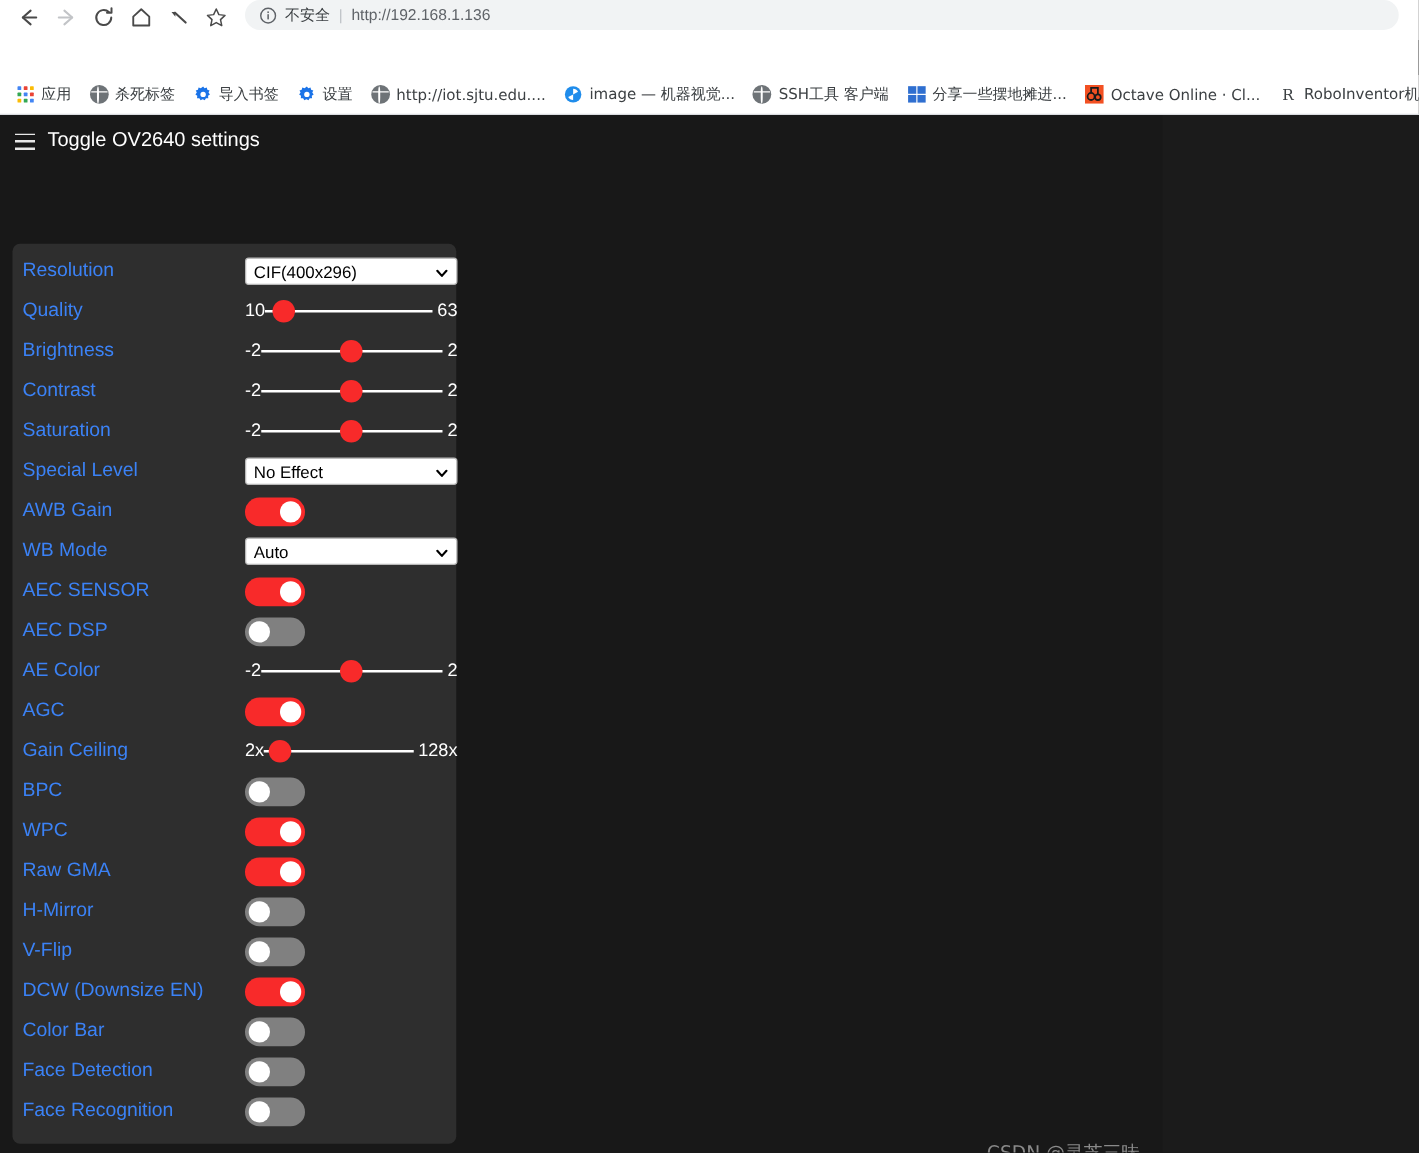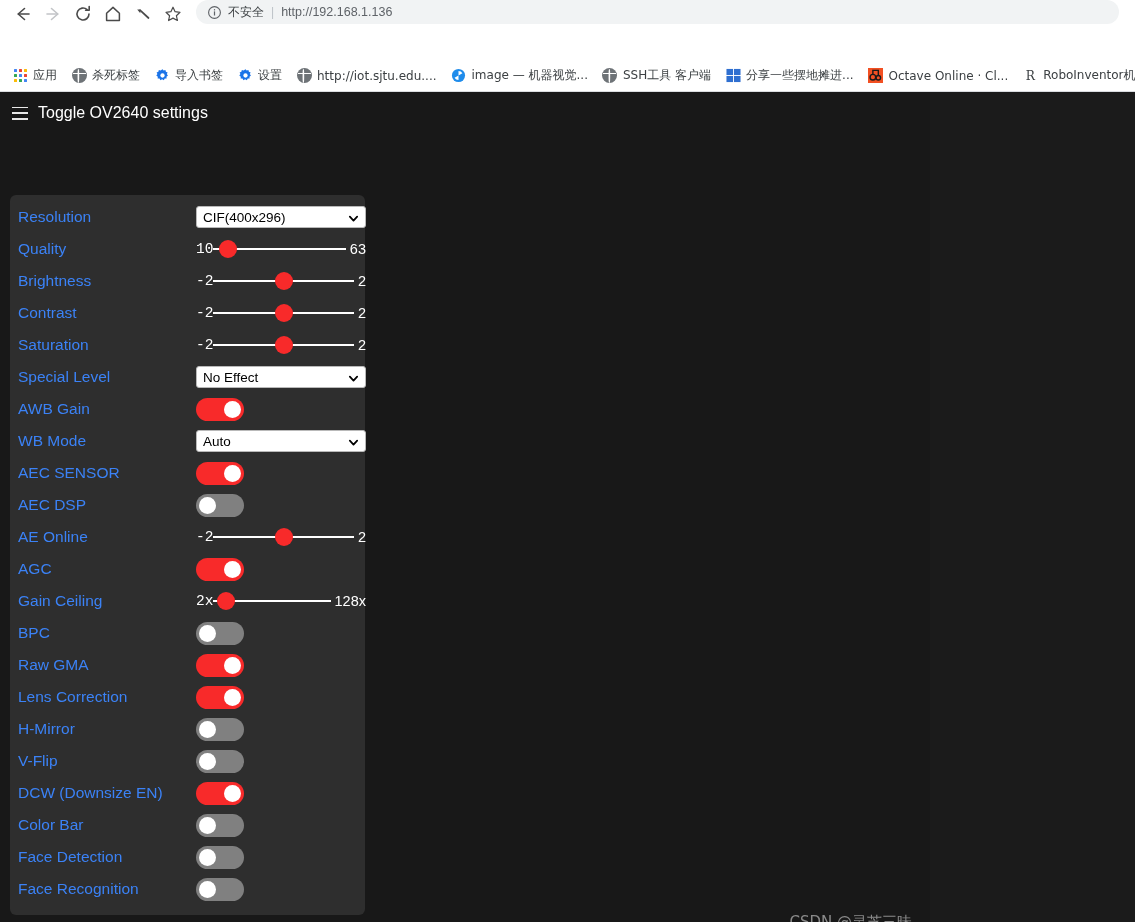--- a/index.html
+++ b/index.html
@@ -236,21 +236,21 @@
     display: flex;
     align-items: center;
     width: 170px;
   }
   .slider-min, .slider-max {
     color: #ffffff;
     font-size: 14.5px;
     flex: 0 0 auto;
     font-family: "Liberation Sans", sans-serif;
   }
-  .slider-min { text-align: right; margin-right: 0; font-family: Liberation Mono, monospace; }
+  .slider-min { text-align: right; margin-right: 0; }
   .slider-max { text-align: left; margin-left: 4px; }
   .track {
     position: relative;
     flex: 1 1 auto;
     height: 16px;
     display: flex;
     align-items: center;
   }
   .track-line {
     position: absolute;
@@ -586,21 +586,21 @@
       </div>
       <div class="row">
         <div class="row-label">AEC DSP</div>
         <div class="row-control">
           <div class="switch off">
             <div class="knob"></div>
           </div>
         </div>
       </div>
       <div class="row">
-        <div class="row-label">AE Online</div>
+        <div class="row-label">AE Color</div>
         <div class="row-control">
           <div class="slider-wrap">
             <span class="slider-min">-2</span>
             <div class="track">
               <div class="track-line"></div>
               <div class="thumb" style="left: 50%;"></div>
             </div>
             <span class="slider-max">2</span>
           </div>
         </div>
@@ -628,29 +628,29 @@
       </div>
       <div class="row">
         <div class="row-label">BPC</div>
         <div class="row-control">
           <div class="switch off">
             <div class="knob"></div>
           </div>
         </div>
       </div>
       <div class="row">
+        <div class="row-label">WPC</div>
+        <div class="row-control">
+          <div class="switch on">
+            <div class="knob"></div>
+          </div>
+        </div>
+      </div>
+      <div class="row">
         <div class="row-label">Raw GMA</div>
-        <div class="row-control">
-          <div class="switch on">
-            <div class="knob"></div>
-          </div>
-        </div>
-      </div>
-      <div class="row">
-        <div class="row-label">Lens Correction</div>
         <div class="row-control">
           <div class="switch on">
             <div class="knob"></div>
           </div>
         </div>
       </div>
       <div class="row">
         <div class="row-label">H-Mirror</div>
         <div class="row-control">
           <div class="switch off">

